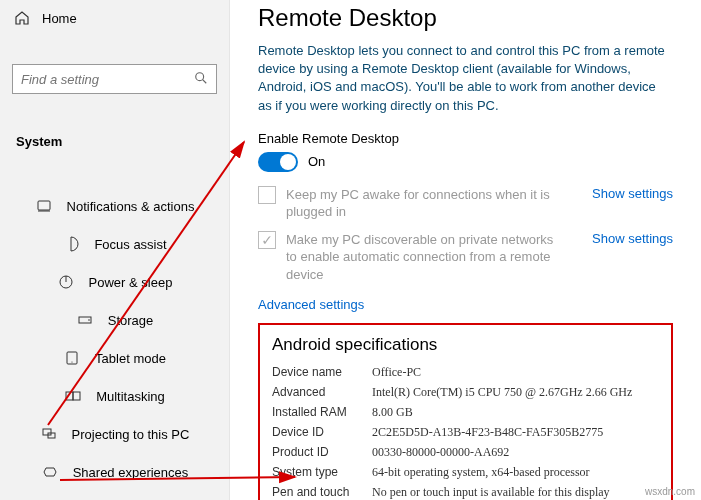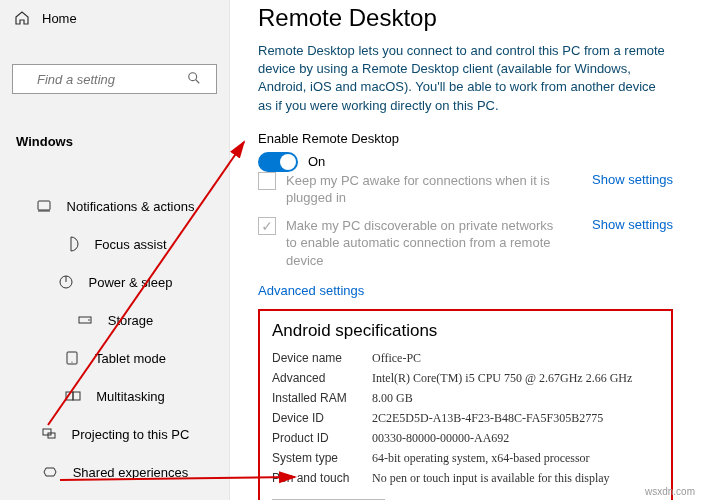--- a/index.html
+++ b/index.html
@@ -1,34 +1,34 @@
 <!DOCTYPE html>
 <html><head>
   <meta charset="utf-8">
   <style>
     * { margin: 0; padding: 0; box-sizing: border-box; }
     body { font-family: "Segoe UI", Tahoma, sans-serif; font-size: 13px; color: #000; background: #fff; width: 701px; height: 500px; overflow: hidden; position: relative; }
     .app { display: flex; height: 100%; }
     .sidebar { width: 230px; background: #f2f2f2; border-right: 1px solid #e5e5e5; padding-top: 6px; display: flex; flex-direction: column; gap: 28px; }
     .home-row { display: flex; align-items: center; gap: 12px; padding: 4px 14px 8px; font-size: 13px; }
     .home-row .icon { width: 16px; height: 16px; display: inline-flex; align-items: center; justify-content: center; font-weight: bold; }
-    .search-wrap { margin: 2px 12px 10px; border: 1px solid #999; height: 30px; display: flex; align-items: center; padding: 0 24px; background: #fff; justify-content: space-between; }
+    .search-wrap { margin: 2px 12px 10px; border: 1px solid #999; height: 30px; display: flex; align-items: center; padding: 0 8px; background: #fff; justify-content: space-between; }
     .search-wrap input { border: none; outline: none; font-size: 13px; width: 150px; color: #666; background: transparent; font-style: italic; }
     .search-wrap .sicon { color: #666; }
     .category { font-weight: 600; font-size: 13px; padding: 2px 16px 10px; }
     .nav { flex: 1; overflow: hidden; }
     .nav-item { display: flex; align-items: center; gap: 14px; padding: 10px 16px; cursor: pointer; font-size: 13px; color: #000; position: relative; justify-content: center; }
     .nav-item.active { background: #dcdcdc; }
     .nav-item.active::before { content: ''; position: absolute; left: 0; top: 0; bottom: 0; width: 4px; background: #0078d4; }
     .nav-item .nicon { width: 18px; height: 18px; display: inline-flex; align-items: center; justify-content: center; color: #333; }
     .main { flex: 1; padding: 4px 28px 10px; overflow: hidden; position: relative; }
     .page-title { font-size: 24px; font-weight: 400; margin-bottom: 10px; }
     .desc { font-size: 13px; color: #0c4a6e; line-height: 1.4; max-width: 420px; margin-bottom: 16px; }
     .enable-label { font-size: 13px; margin-bottom: 6px; }
-    .toggle-row { display: flex; align-items: center; gap: 10px; }
+    .toggle-row { display: flex; align-items: center; gap: 10px; margin-bottom: 14px; }
     .toggle { width: 40px; height: 20px; background: #0078d4; border-radius: 10px; position: relative; cursor: pointer; }
     .toggle .knob { position: absolute; right: 2px; top: 2px; width: 16px; height: 16px; background: #fff; border-radius: 50%; }
     .toggle-text { font-size: 13px; }
     .opt-row { display: flex; align-items: flex-start; gap: 10px; margin-bottom: 10px; max-width: 430px; }
     .chk { width: 18px; height: 18px; border: 1px solid #bbb; flex-shrink: 0; display: inline-flex; align-items: center; justify-content: center; color: #aaa; font-size: 14px; background:#fff; }
     .opt-text { font-size: 13px; color: #999; flex: 1; line-height: 1.35; }
     .show-link { color: #0066cc; font-size: 13px; cursor: pointer; white-space: nowrap; margin-left: 16px; }
     .adv-link { color: #0066cc; font-size: 13px; cursor: pointer; display: inline-block; margin-top: 4px; margin-bottom: 11px; }
     .specs-box { border: 2px solid #d40000; padding: 10px 12px 12px; max-width: 450px; }
     .specs-title { font-size: 17px; font-weight: 400; margin-bottom: 10px; }
@@ -54,21 +54,21 @@
     </div>
     <div class="search-wrap">
       <input placeholder="Find a setting" style="">
       <span class="sicon">
         <svg width="14" height="14" viewBox="0 0 16 16">
             <circle cx="6.5" cy="6.5" r="4.5" fill="none" stroke="#666" stroke-width="1.3"></circle>
             <line x1="10" y1="10" x2="14" y2="14" stroke="#666" stroke-width="1.3"></line>
           </svg>
       </span>
     </div>
-    <div class="category">Windows</div>
+    <div class="category">System</div>
     <div class="nav">
       <div class="nav-item">
         <span class="nicon">
             <svg width="16" height="16" viewBox="0 0 16 16">
               <rect x="2" y="3" width="12" height="9" rx="1" fill="none" stroke="#333"></rect>
               <line x1="2" y1="13" x2="14" y2="13" stroke="#333"></line>
             </svg>
           </span>
         <span>Notifications &amp; actions</span>
       </div>

